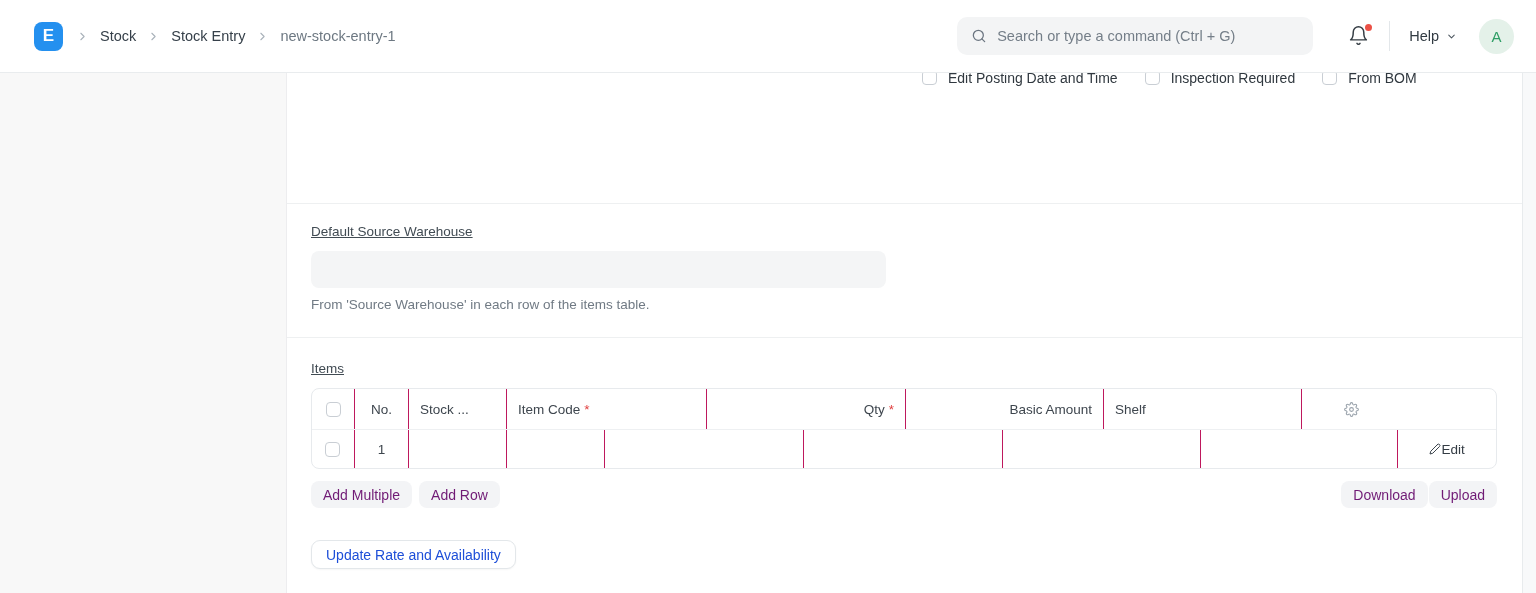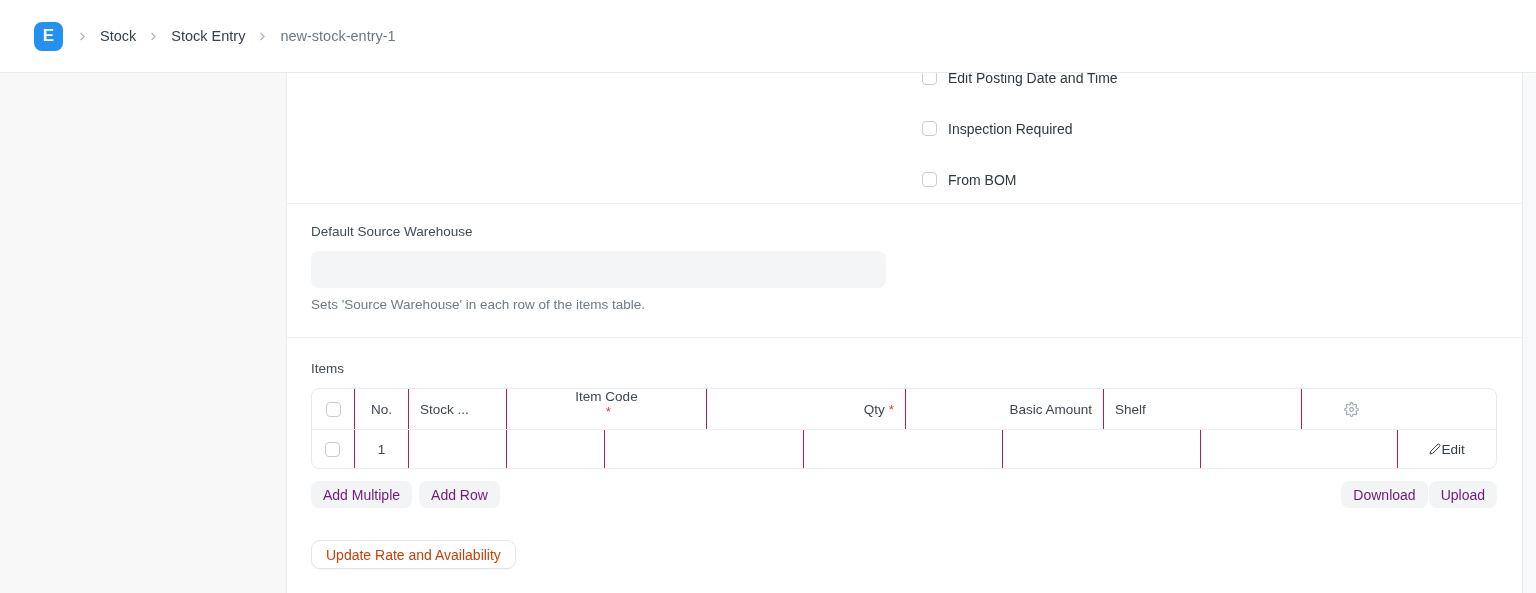--- a/index.html
+++ b/index.html
@@ -39,28 +39,28 @@
     background:#f8f8f8; border-right:1px solid #ededef; z-index:5; }
   .scroll-gutter { position:absolute; top:73px; left:1522px; width:14px; height:520px;
     background:#f8f9fa; border-left:1px solid #e8ebed; z-index:5; }
   .main { position:absolute; top:0; left:287px; width:1235px; height:593px;
     background:#fff; z-index:1; }
   .divider { position:absolute; left:0; width:1235px; height:1px; background:#eef0f1; }
   #divider-1 { top:203px; } #divider-2 { top:337px; }
 
   
   .cb-group { position:absolute; left:635px; top:69px; display:flex;
-    flex-direction:column; gap:34px; }
+    flex-direction:row; gap:27px; }
   .cb-row { display:flex; align-items:center; gap:11px; height:17px; cursor:pointer; }
   .checkbox { width:15px; height:15px; border:1px solid #c9ced4; border-radius:4px;
     background:#fff; flex:none; cursor:pointer; }
   .cb-label { font-size:14px; color:#30383f; }
 
   
-  .field-label { position:absolute; font-size:13.5px; color:#414b53; }
+  .field-label { position:absolute; font-size:13.5px; color:#414b53;text-decoration:underline; }
   #dsw-label { left:24px; top:224px; }
   #dsw-input { position:absolute; left:24px; top:251px; width:575px; height:37px;
     background:#f4f5f6; border:none; border-radius:8px; outline:none;
     padding:0 12px; font-size:14px; color:#333; font-family:inherit; }
   .help-text { position:absolute; left:24px; top:297px; font-size:13.5px; color:#707a84; }
 
   
   #items-label { left:24px; top:361px; }
   .grid { position:absolute; left:24px; top:388px; width:1186px;
     border:1px solid #e7eaed; border-radius:8px; overflow:hidden; background:#fff; }
@@ -76,21 +76,21 @@
     color:#343c44; cursor:pointer; margin:8px auto; }
 
   
   .btn-row-left { position:absolute; left:24px; top:481px; display:flex; gap:7px; }
   .btn-row-right { position:absolute; right:25px; top:481px; display:flex; gap:1px; }
   .btn { display:inline-flex; align-items:center; height:27px; padding:0 12px;
     border:none; border-radius:8px; background:#f3f4f6; font-size:14px;
     color:#701a75; font-family:inherit; cursor:pointer; white-space:nowrap; }
   .btn-outline { position:absolute; left:24px; top:540px; display:inline-flex;
     align-items:center; height:29px; padding:0 14px; border-radius:9px;
-    background:#fff; border:1px solid #e3e7ea; font-size:14px; color:#c2410c;
+    background:#fff; border:1px solid #e3e7ea; font-size:14px; color:#1d4ed8;
     font-family:inherit; cursor:pointer; box-shadow:0 1px 2px rgba(0,0,0,0.04); }
 </style>
 </head>
 <body>
 
 <header class="navbar">
   <div class="logo">E</div>
   <nav class="breadcrumb" id="breadcrumb">
       <span class="crumb-sep">
         <svg width="13" height="13" viewBox="0 0 24 24" fill="none" stroke="#a9b2ba" stroke-width="2" stroke-linecap="round" stroke-linejoin="round">
@@ -104,20 +104,44 @@
         </svg>
       </span>
       <span class="crumb">Stock Entry</span>
       <span class="crumb-sep">
         <svg width="13" height="13" viewBox="0 0 24 24" fill="none" stroke="#a9b2ba" stroke-width="2" stroke-linecap="round" stroke-linejoin="round">
           <polyline points="9 18 15 12 9 6"></polyline>
         </svg>
       </span>
       <span class="crumb current">new-stock-entry-1</span>
     </nav>
+  <div class="nav-right">
+    <div class="searchbar">
+      <svg width="16" height="16" viewBox="0 0 24 24" fill="none" stroke="#6b7580" stroke-width="1.9" stroke-linecap="round">
+          <circle cx="11" cy="11" r="7.5"></circle>
+          <line x1="20.5" y1="20.5" x2="16.3" y2="16.3"></line>
+        </svg>
+      <input type="text" placeholder="Search or type a command (Ctrl + G)" style="">
+    </div>
+    <div class="bell-wrap">
+      <svg width="21" height="21" viewBox="0 0 24 24" fill="none" stroke="#343c43" stroke-width="1.7" stroke-linecap="round" stroke-linejoin="round">
+        <path d="M18 8A6 6 0 0 0 6 8c0 7-3 9-3 9h18s-3-2-3-9"></path>
+        <path d="M13.73 21a2 2 0 0 1-3.46 0"></path>
+        </svg>
+      <span class="notif-dot"></span>
+    </div>
+    <div class="nav-divider"></div>
+    <div class="help">
+      <span>Help</span>
+      <svg width="11" height="11" viewBox="0 0 24 24" fill="none" stroke="#4a545d" stroke-width="2.2" stroke-linecap="round" stroke-linejoin="round">
+          <polyline points="6 9 12 15 18 9"></polyline>
+        </svg>
+    </div>
+    <div class="avatar">A</div>
+  </div>
 </header>
 
 <aside class="sidebar"></aside>
 <div class="scroll-gutter"></div>
 
 <main class="main">
 
   <div class="cb-group" id="cb-group">
       <div class="cb-row">
         <span class="checkbox"></span>
@@ -130,38 +154,38 @@
       <div class="cb-row">
         <span class="checkbox"></span>
         <span class="cb-label">From BOM</span>
       </div>
     </div>
 
   <div class="divider" id="divider-1"></div>
 
   <label class="field-label" id="dsw-label">Default Source Warehouse</label>
   <input id="dsw-input" value="" style="">
-  <div class="help-text">Sets 'Source Warehouse' in each row of the items table.</div>
+  <div class="help-text">From 'Source Warehouse' in each row of the items table.</div>
 
   <div class="divider" id="divider-2"></div>
 
   <label class="field-label" id="items-label">Items</label>
 
   <div class="grid">
     <div class="grid-header" id="grid-header">
         <div class="gcell al-c" style="width: 43px;">
           <span class="checkbox"></span>
         </div>
         <div class="gcell al-c" style="width: 54px;">
           <span>No.</span>
         </div>
         <div class="gcell" style="width: 98px;">
           <span>Stock ...</span>
         </div>
-        <div class="gcell" style="width: 200px; flex-direction: column;">
+        <div class="gcell" style="width: 200px;">
           <span>Item Code</span>
           <span class="req">*</span>
         </div>
         <div class="gcell al-r" style="width: 199px;">
           <span>Qty</span>
           <span class="req">*</span>
         </div>
         <div class="gcell al-r" style="width: 198px;">
           <span>Basic Amount</span>
         </div>

